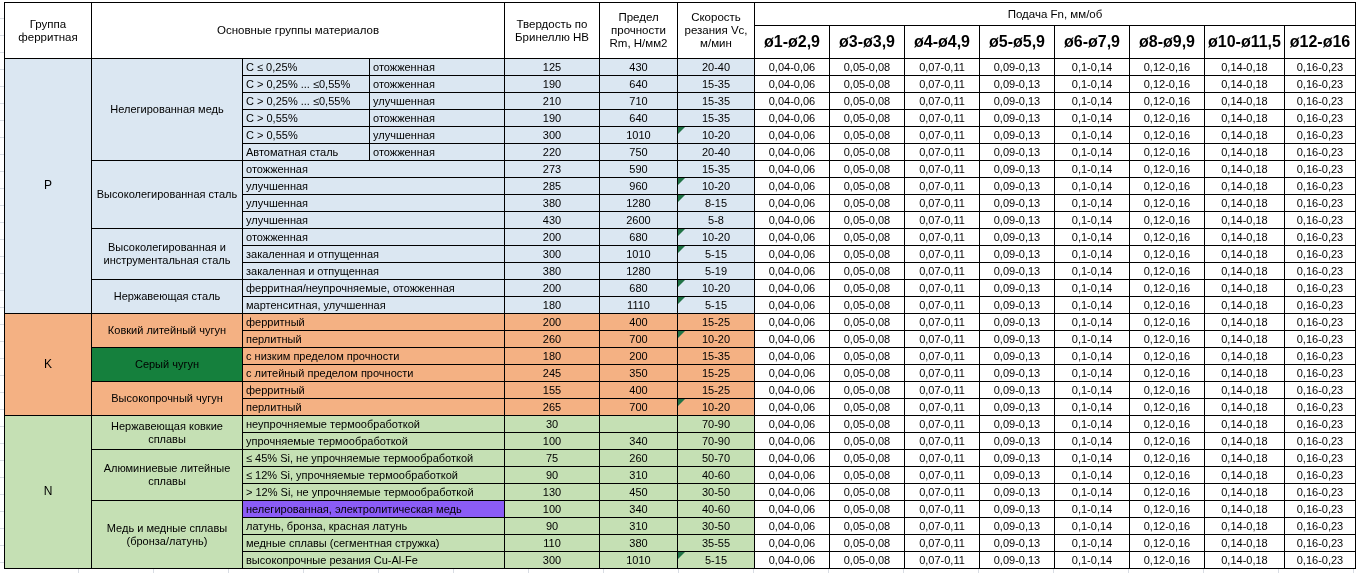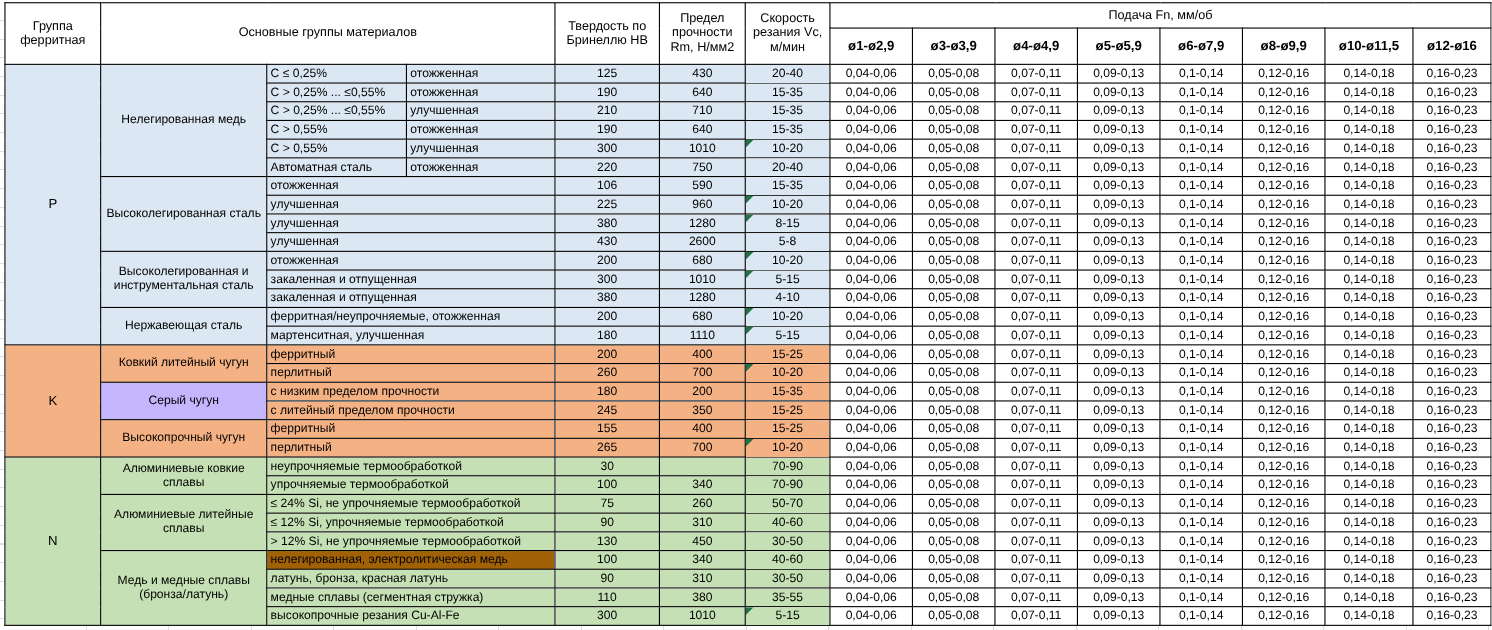--- a/index.html
+++ b/index.html
@@ -9,21 +9,21 @@
   #grid-left{position:absolute;left:0;top:2px;width:4px;height:566px;
     background:repeating-linear-gradient(to bottom, transparent 0 16px, #d9dde4 16px 17px);}
   #grid-bottom{position:absolute;left:4px;top:566px;width:1351px;height:7px;
     background:repeating-linear-gradient(to right, transparent 0 74px, #d9dde4 74px 75px);}
   table{position:absolute;left:4px;top:2px;border-collapse:collapse;table-layout:fixed;}
   th,td{border:1px solid #000;overflow:hidden;white-space:nowrap;vertical-align:middle;
     padding:0;line-height:1.12;}
   thead th{background:#fff;font-weight:normal;font-size:11.5px;text-align:center;white-space:normal;}
   thead tr.r1 th{height:22px;}
   thead tr.r2 th{height:32px;}
-  th.diam{font-weight:bold;font-size:12px;}
+  th.diam{font-weight:bold;font-size:16px;}
   td{height:16px;font-size:11px;}
   td.gcell{text-align:center;font-size:12px;}
   td.fam{text-align:center;white-space:normal;line-height:1.15;}
   td.lft{text-align:left;padding-left:3px;}
   td.num{text-align:center;}
   td.vc{position:relative;text-align:center;}
   td.feed{text-align:center;background:#ffffff;}
   .tri{position:absolute;left:0;top:0;width:0;height:0;
     border-top:7px solid #217346;border-right:7px solid transparent;}
 </style>
@@ -161,35 +161,35 @@
           <td class="feed" style="background: rgb(255, 255, 255);">0,07-0,11</td>
           <td class="feed" style="background: rgb(255, 255, 255);">0,09-0,13</td>
           <td class="feed" style="background: rgb(255, 255, 255);">0,1-0,14</td>
           <td class="feed" style="background: rgb(255, 255, 255);">0,12-0,16</td>
           <td class="feed" style="background: rgb(255, 255, 255);">0,14-0,18</td>
           <td class="feed" style="background: rgb(255, 255, 255);">0,16-0,23</td>
         </tr>
         <tr>
           <td class="fam" rowspan="4" style="background: rgb(219, 231, 242);">Высоколегированная сталь</td>
           <td class="lft" colspan="2" style="background: rgb(219, 231, 242);">отожженная</td>
-          <td class="num" style="background: rgb(219, 231, 242);">106</td>
+          <td class="num" style="background: rgb(219, 231, 242);">273</td>
           <td class="num" style="background: rgb(219, 231, 242);">590</td>
           <td class="vc" style="background: rgb(219, 231, 242);">15-35</td>
           <td class="feed" style="background: rgb(255, 255, 255);">0,04-0,06</td>
           <td class="feed" style="background: rgb(255, 255, 255);">0,05-0,08</td>
           <td class="feed" style="background: rgb(255, 255, 255);">0,07-0,11</td>
           <td class="feed" style="background: rgb(255, 255, 255);">0,09-0,13</td>
           <td class="feed" style="background: rgb(255, 255, 255);">0,1-0,14</td>
           <td class="feed" style="background: rgb(255, 255, 255);">0,12-0,16</td>
           <td class="feed" style="background: rgb(255, 255, 255);">0,14-0,18</td>
           <td class="feed" style="background: rgb(255, 255, 255);">0,16-0,23</td>
         </tr>
         <tr>
           <td class="lft" colspan="2" style="background: rgb(219, 231, 242);">улучшенная</td>
-          <td class="num" style="background: rgb(219, 231, 242);">225</td>
+          <td class="num" style="background: rgb(219, 231, 242);">285</td>
           <td class="num" style="background: rgb(219, 231, 242);">960</td>
           <td class="vc" style="background: rgb(219, 231, 242);">10-20<span class="tri" style="border-top-color: rgb(33, 115, 70);"></span></td>
           <td class="feed" style="background: rgb(255, 255, 255);">0,04-0,06</td>
           <td class="feed" style="background: rgb(255, 255, 255);">0,05-0,08</td>
           <td class="feed" style="background: rgb(255, 255, 255);">0,07-0,11</td>
           <td class="feed" style="background: rgb(255, 255, 255);">0,09-0,13</td>
           <td class="feed" style="background: rgb(255, 255, 255);">0,1-0,14</td>
           <td class="feed" style="background: rgb(255, 255, 255);">0,12-0,16</td>
           <td class="feed" style="background: rgb(255, 255, 255);">0,14-0,18</td>
           <td class="feed" style="background: rgb(255, 255, 255);">0,16-0,23</td>
@@ -248,21 +248,21 @@
           <td class="feed" style="background: rgb(255, 255, 255);">0,09-0,13</td>
           <td class="feed" style="background: rgb(255, 255, 255);">0,1-0,14</td>
           <td class="feed" style="background: rgb(255, 255, 255);">0,12-0,16</td>
           <td class="feed" style="background: rgb(255, 255, 255);">0,14-0,18</td>
           <td class="feed" style="background: rgb(255, 255, 255);">0,16-0,23</td>
         </tr>
         <tr>
           <td class="lft" colspan="2" style="background: rgb(219, 231, 242);">закаленная и отпущенная</td>
           <td class="num" style="background: rgb(219, 231, 242);">380</td>
           <td class="num" style="background: rgb(219, 231, 242);">1280</td>
-          <td class="vc" style="background: rgb(219, 231, 242);">4-10</td>
+          <td class="vc" style="background: rgb(219, 231, 242);">5-19</td>
           <td class="feed" style="background: rgb(255, 255, 255);">0,04-0,06</td>
           <td class="feed" style="background: rgb(255, 255, 255);">0,05-0,08</td>
           <td class="feed" style="background: rgb(255, 255, 255);">0,07-0,11</td>
           <td class="feed" style="background: rgb(255, 255, 255);">0,09-0,13</td>
           <td class="feed" style="background: rgb(255, 255, 255);">0,1-0,14</td>
           <td class="feed" style="background: rgb(255, 255, 255);">0,12-0,16</td>
           <td class="feed" style="background: rgb(255, 255, 255);">0,14-0,18</td>
           <td class="feed" style="background: rgb(255, 255, 255);">0,16-0,23</td>
         </tr>
         <tr>
@@ -318,21 +318,21 @@
           <td class="feed" style="background: rgb(255, 255, 255);">0,04-0,06</td>
           <td class="feed" style="background: rgb(255, 255, 255);">0,05-0,08</td>
           <td class="feed" style="background: rgb(255, 255, 255);">0,07-0,11</td>
           <td class="feed" style="background: rgb(255, 255, 255);">0,09-0,13</td>
           <td class="feed" style="background: rgb(255, 255, 255);">0,1-0,14</td>
           <td class="feed" style="background: rgb(255, 255, 255);">0,12-0,16</td>
           <td class="feed" style="background: rgb(255, 255, 255);">0,14-0,18</td>
           <td class="feed" style="background: rgb(255, 255, 255);">0,16-0,23</td>
         </tr>
         <tr>
-          <td class="fam" rowspan="2" style="background: #c4b5fd;">Серый чугун</td>
+          <td class="fam" rowspan="2" style="background: #15803d;">Серый чугун</td>
           <td class="lft" colspan="2" style="background: rgb(244, 177, 131);">с низким пределом прочности</td>
           <td class="num" style="background: rgb(244, 177, 131);">180</td>
           <td class="num" style="background: rgb(244, 177, 131);">200</td>
           <td class="vc" style="background: rgb(244, 177, 131);">15-35</td>
           <td class="feed" style="background: rgb(255, 255, 255);">0,04-0,06</td>
           <td class="feed" style="background: rgb(255, 255, 255);">0,05-0,08</td>
           <td class="feed" style="background: rgb(255, 255, 255);">0,07-0,11</td>
           <td class="feed" style="background: rgb(255, 255, 255);">0,09-0,13</td>
           <td class="feed" style="background: rgb(255, 255, 255);">0,1-0,14</td>
           <td class="feed" style="background: rgb(255, 255, 255);">0,12-0,16</td>
@@ -377,21 +377,21 @@
           <td class="feed" style="background: rgb(255, 255, 255);">0,05-0,08</td>
           <td class="feed" style="background: rgb(255, 255, 255);">0,07-0,11</td>
           <td class="feed" style="background: rgb(255, 255, 255);">0,09-0,13</td>
           <td class="feed" style="background: rgb(255, 255, 255);">0,1-0,14</td>
           <td class="feed" style="background: rgb(255, 255, 255);">0,12-0,16</td>
           <td class="feed" style="background: rgb(255, 255, 255);">0,14-0,18</td>
           <td class="feed" style="background: rgb(255, 255, 255);">0,16-0,23</td>
         </tr>
         <tr>
           <td class="gcell" rowspan="9" style="background: rgb(197, 224, 180);">N</td>
-          <td class="fam" rowspan="2" style="background: rgb(197, 224, 180);">Алюминиевые ковкие сплавы</td>
+          <td class="fam" rowspan="2" style="background: rgb(197, 224, 180);">Нержавеющая ковкие сплавы</td>
           <td class="lft" colspan="2" style="background: rgb(197, 224, 180);">неупрочняемые термообработкой</td>
           <td class="num" style="background: rgb(197, 224, 180);">30</td>
           <td class="num" style="background: rgb(197, 224, 180);"></td>
           <td class="vc" style="background: rgb(197, 224, 180);">70-90</td>
           <td class="feed" style="background: rgb(255, 255, 255);">0,04-0,06</td>
           <td class="feed" style="background: rgb(255, 255, 255);">0,05-0,08</td>
           <td class="feed" style="background: rgb(255, 255, 255);">0,07-0,11</td>
           <td class="feed" style="background: rgb(255, 255, 255);">0,09-0,13</td>
           <td class="feed" style="background: rgb(255, 255, 255);">0,1-0,14</td>
           <td class="feed" style="background: rgb(255, 255, 255);">0,12-0,16</td>
@@ -407,21 +407,21 @@
           <td class="feed" style="background: rgb(255, 255, 255);">0,05-0,08</td>
           <td class="feed" style="background: rgb(255, 255, 255);">0,07-0,11</td>
           <td class="feed" style="background: rgb(255, 255, 255);">0,09-0,13</td>
           <td class="feed" style="background: rgb(255, 255, 255);">0,1-0,14</td>
           <td class="feed" style="background: rgb(255, 255, 255);">0,12-0,16</td>
           <td class="feed" style="background: rgb(255, 255, 255);">0,14-0,18</td>
           <td class="feed" style="background: rgb(255, 255, 255);">0,16-0,23</td>
         </tr>
         <tr>
           <td class="fam" rowspan="3" style="background: rgb(197, 224, 180);">Алюминиевые литейные сплавы</td>
-          <td class="lft" colspan="2" style="background: rgb(197, 224, 180);">≤ 24% Si, не упрочняемые термообработкой</td>
+          <td class="lft" colspan="2" style="background: rgb(197, 224, 180);">≤ 45% Si, не упрочняемые термообработкой</td>
           <td class="num" style="background: rgb(197, 224, 180);">75</td>
           <td class="num" style="background: rgb(197, 224, 180);">260</td>
           <td class="vc" style="background: rgb(197, 224, 180);">50-70</td>
           <td class="feed" style="background: rgb(255, 255, 255);">0,04-0,06</td>
           <td class="feed" style="background: rgb(255, 255, 255);">0,05-0,08</td>
           <td class="feed" style="background: rgb(255, 255, 255);">0,07-0,11</td>
           <td class="feed" style="background: rgb(255, 255, 255);">0,09-0,13</td>
           <td class="feed" style="background: rgb(255, 255, 255);">0,1-0,14</td>
           <td class="feed" style="background: rgb(255, 255, 255);">0,12-0,16</td>
           <td class="feed" style="background: rgb(255, 255, 255);">0,14-0,18</td>
@@ -450,21 +450,21 @@
           <td class="feed" style="background: rgb(255, 255, 255);">0,05-0,08</td>
           <td class="feed" style="background: rgb(255, 255, 255);">0,07-0,11</td>
           <td class="feed" style="background: rgb(255, 255, 255);">0,09-0,13</td>
           <td class="feed" style="background: rgb(255, 255, 255);">0,1-0,14</td>
           <td class="feed" style="background: rgb(255, 255, 255);">0,12-0,16</td>
           <td class="feed" style="background: rgb(255, 255, 255);">0,14-0,18</td>
           <td class="feed" style="background: rgb(255, 255, 255);">0,16-0,23</td>
         </tr>
         <tr>
           <td class="fam" rowspan="4" style="background: rgb(197, 224, 180);">Медь и медные сплавы (бронза/латунь)</td>
-          <td class="lft" colspan="2" style="background: #a16207;">нелегированная, электролитическая медь</td>
+          <td class="lft" colspan="2" style="background: #8b5cf6;">нелегированная, электролитическая медь</td>
           <td class="num" style="background: rgb(197, 224, 180);">100</td>
           <td class="num" style="background: rgb(197, 224, 180);">340</td>
           <td class="vc" style="background: rgb(197, 224, 180);">40-60</td>
           <td class="feed" style="background: rgb(255, 255, 255);">0,04-0,06</td>
           <td class="feed" style="background: rgb(255, 255, 255);">0,05-0,08</td>
           <td class="feed" style="background: rgb(255, 255, 255);">0,07-0,11</td>
           <td class="feed" style="background: rgb(255, 255, 255);">0,09-0,13</td>
           <td class="feed" style="background: rgb(255, 255, 255);">0,1-0,14</td>
           <td class="feed" style="background: rgb(255, 255, 255);">0,12-0,16</td>
           <td class="feed" style="background: rgb(255, 255, 255);">0,14-0,18</td>

